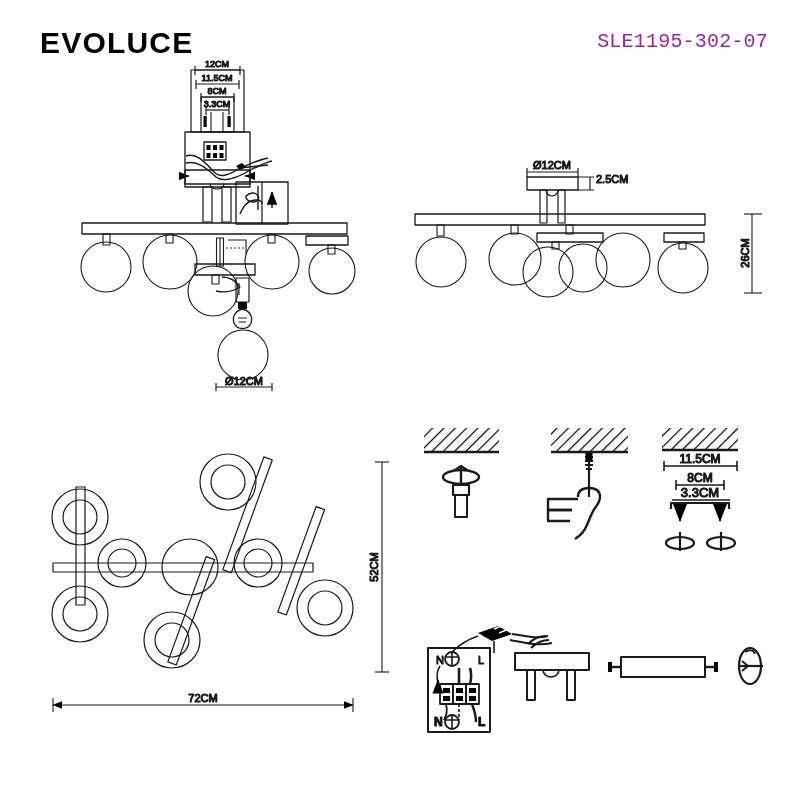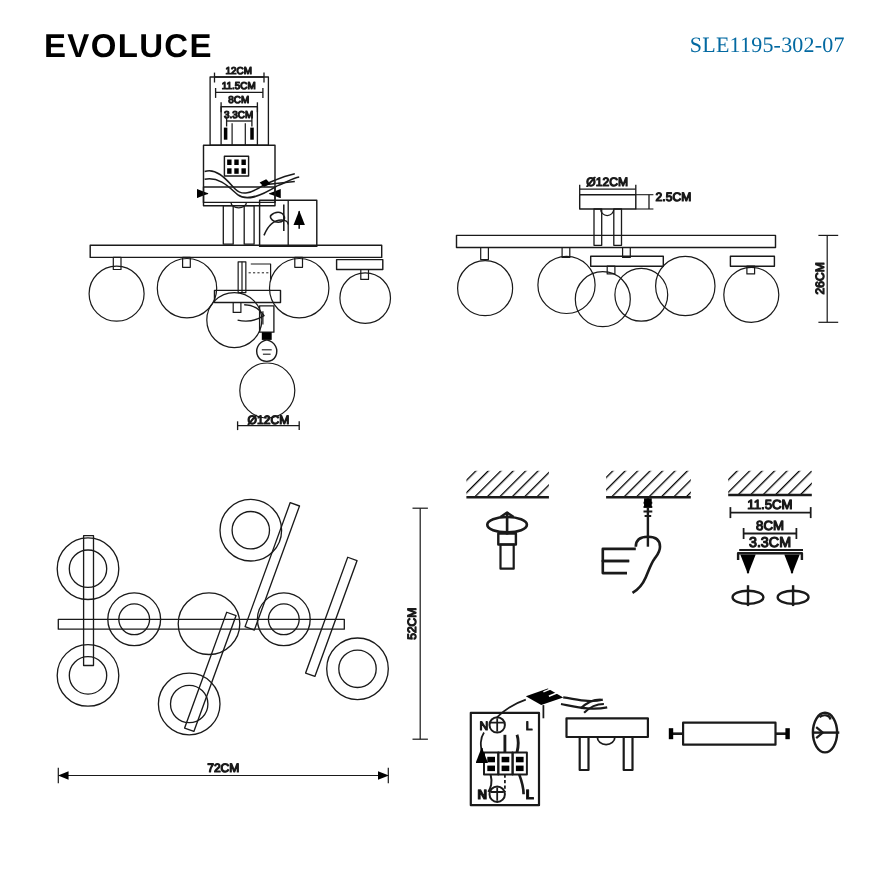--- a/index.html
+++ b/index.html
@@ -29,24 +29,24 @@
     font-weight: bold;
     font-size: 30px;
     letter-spacing: 1.2px;
     color: #000;
     white-space: nowrap;
   }
   .code {
     position: absolute;
     right: 32px;
     top: 30px;
-    font-family: Liberation Serif, serif;
+    font-family: Liberation Mono, monospace;
     font-size: 20px;
     letter-spacing: 0.2px;
-    color: #0369a1;
+    color: #a21caf;
     white-space: nowrap;
     text-align: right;
   }
   svg text {
     font-family: "Liberation Sans", sans-serif;
     fill: #000;
   }
 </style>
 </head>
 <body>

